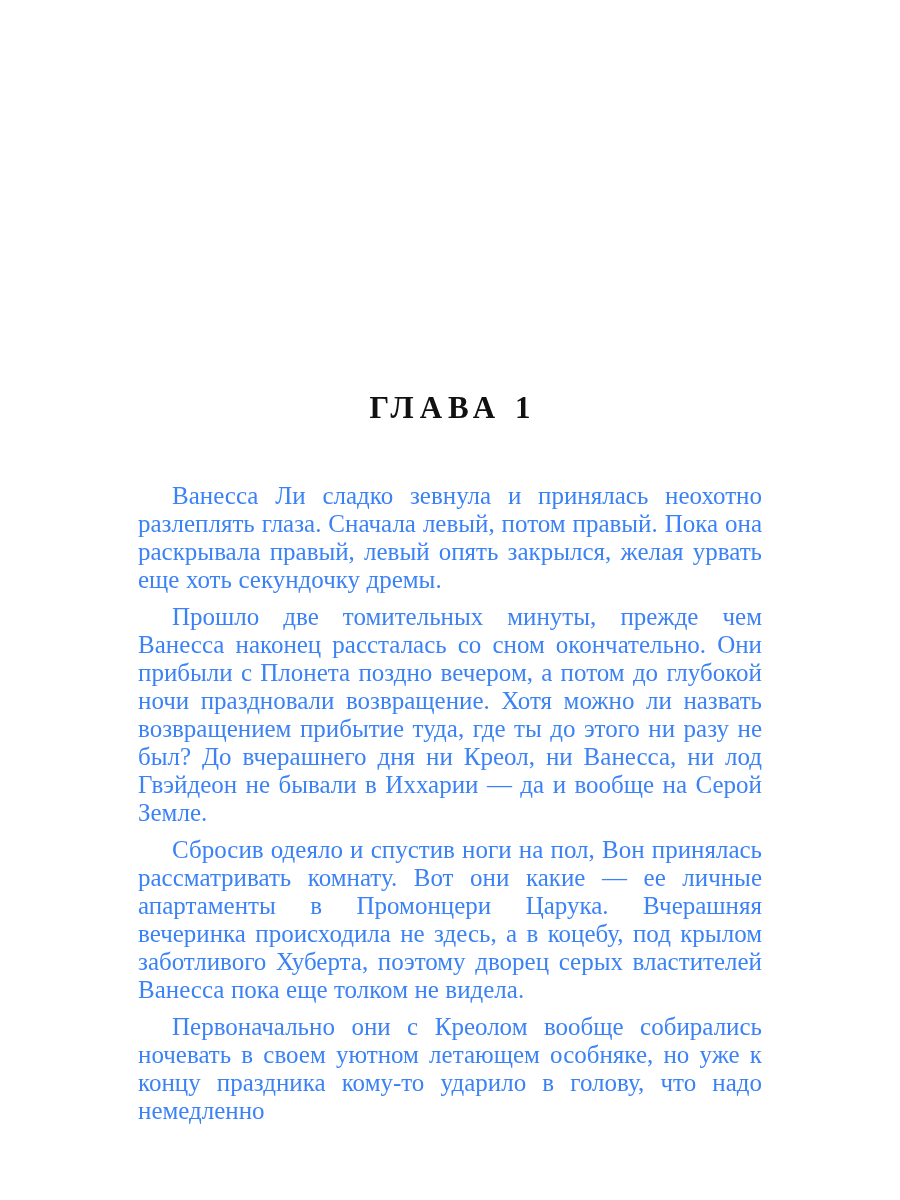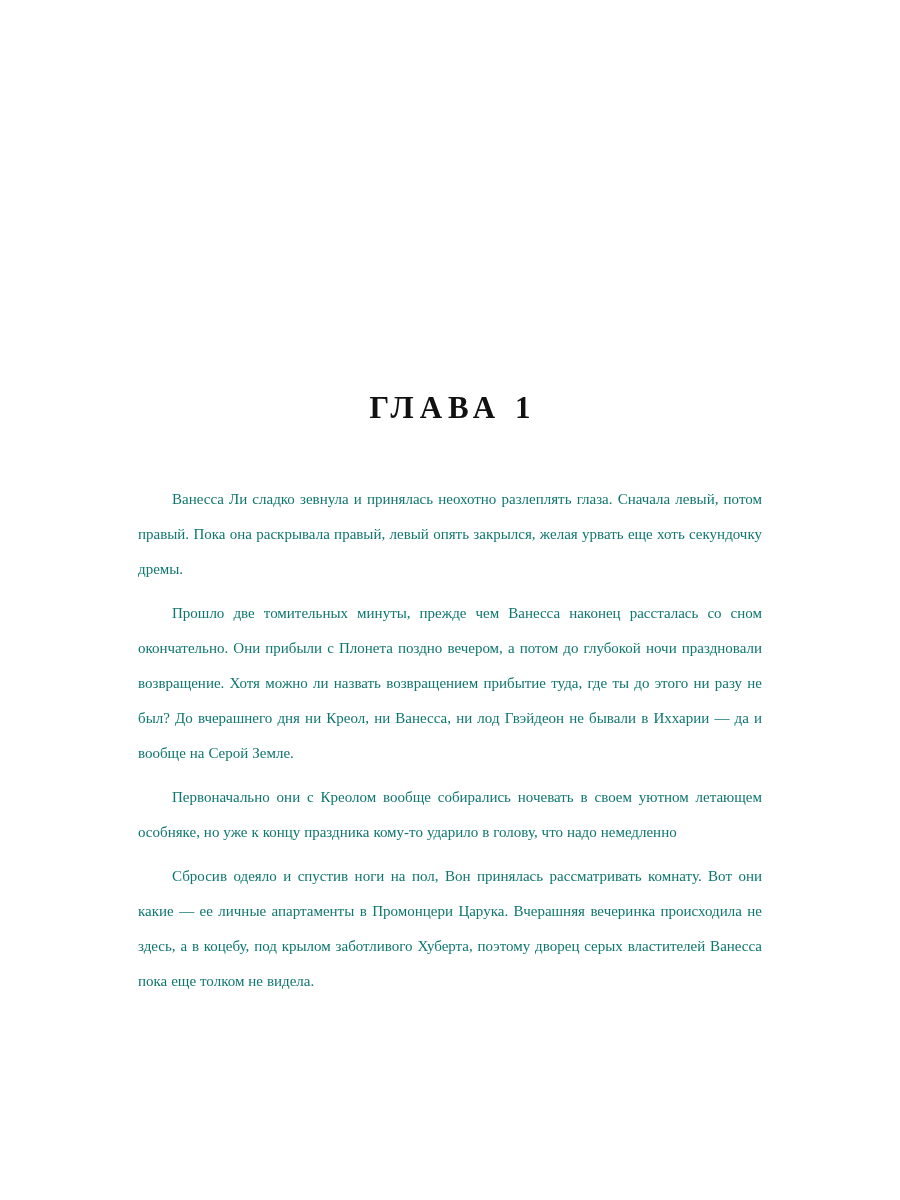--- a/index.html
+++ b/index.html
@@ -32,41 +32,41 @@
     font-family: "Liberation Serif", serif;
     font-size: 31px;
     font-weight: bold;
     letter-spacing: 6px;
     color: #111111;
     margin: 0 0 56px 0;
     text-indent: 6px;
   }
   .para {
     font-family: "Liberation Serif", serif;
-    font-size: 15px;
-    line-height: 35px;
+    font-size: 25px;
+    line-height: 28px;
     text-align: justify;
     text-align-last: left;
     text-indent: 34px;
     margin: 0;
-    color: #0f766e;
+    color: #3b82f6;
     hyphens: manual;
     word-spacing: 0.2px;
   }
   .para + .para {
     margin-top: 9px;
   }
   .para:last-child {
     text-align: justify;
   }
 </style>
 </head>
 <body>
 
 <div class="page">
   <div class="content">
     <h1 class="chapter-title">ГЛАВА 1</h1>
     <p class="para">Ванесса Ли сладко зевнула и принялась неохотно разлеплять глаза. Сначала левый, потом правый. Пока она раскрывала правый, левый опять закрылся, желая урвать еще хоть секундочку дремы.</p>
     <p class="para">Прошло две томительных минуты, прежде чем Ванесса наконец рассталась со сном окончательно. Они прибыли с Плонета поздно вечером, а потом до глубокой ночи праздновали возвращение. Хотя можно ли назвать возвращением прибытие туда, где ты до этого ни разу не был? До вчерашнего дня ни Креол, ни Ванесса, ни лод Гвэйдеон не бывали в Иххарии — да и вообще на Серой Земле.</p>
+    <p class="para">Сбросив одеяло и спустив ноги на пол, Вон принялась рассматривать комнату. Вот они какие — ее личные апартаменты в Промонцери Царука. Вчерашняя вечеринка происходила не здесь, а в коцебу, под крылом заботливого Хуберта, поэтому дворец серых властителей Ванесса пока еще толком не видела.</p>
     <p class="para">Первоначально они с Креолом вообще собирались ночевать в своем уютном летающем особняке, но уже к концу праздника кому-то ударило в голову, что надо немедленно</p>
-    <p class="para">Сбросив одеяло и спустив ноги на пол, Вон принялась рассматривать комнату. Вот они какие — ее личные апартаменты в Промонцери Царука. Вчерашняя вечеринка происходила не здесь, а в коцебу, под крылом заботливого Хуберта, поэтому дворец серых властителей Ванесса пока еще толком не видела.</p>
   </div>
 </div>
 
 </body></html>

